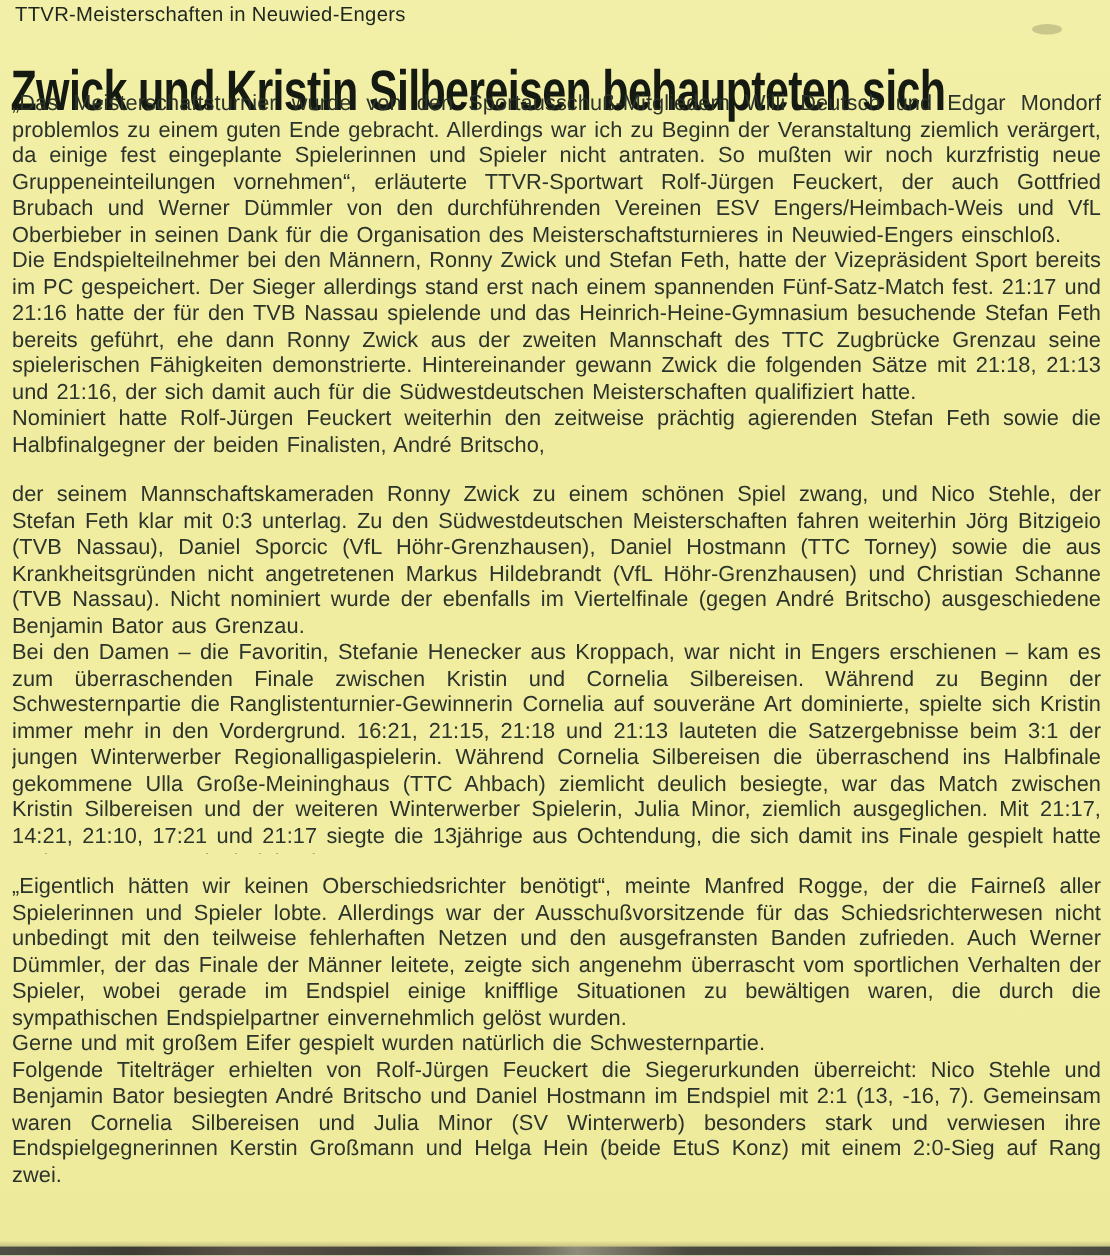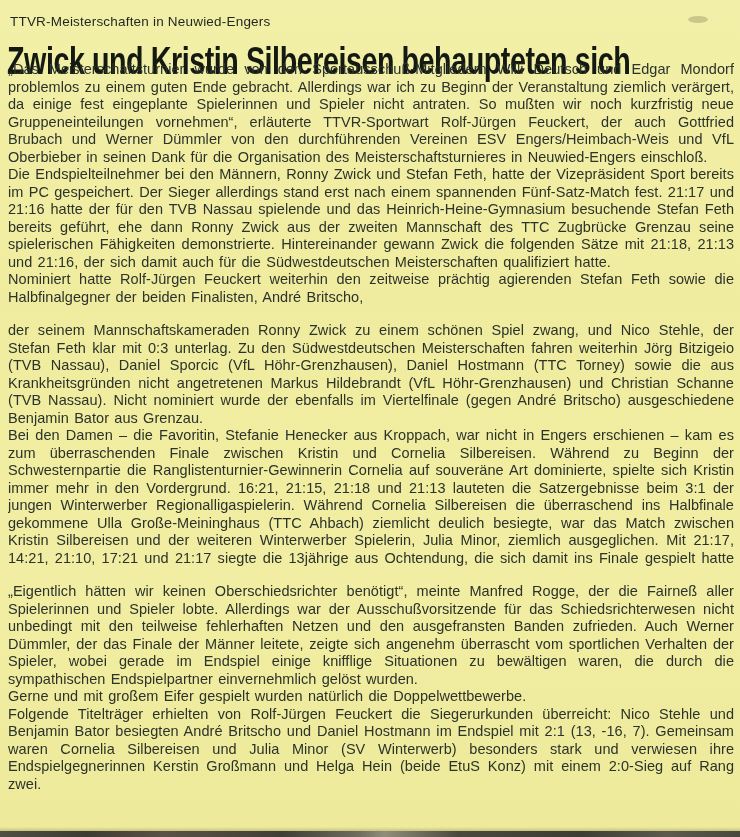--- a/index.html
+++ b/index.html
@@ -8,21 +8,21 @@
     width: 740px;
     height: 837px;
     overflow: hidden;
     background: linear-gradient(180deg, #f2efa8 0%, #f0ec9f 35%, #f1eda2 70%, #eeea9b 100%);
     font-family: "Liberation Sans", "DejaVu Sans", sans-serif;
     color: #2b332a;
   }
   .kicker {
     position: absolute;
     left: 10px;
-    top: 14px;
+    top: 2px;
     font-size: 13.5px;
     letter-spacing: 0.2px;
     color: #1f261e;
     white-space: nowrap;
   }
   .headline {
     position: absolute;
     left: 7px;
     top: 15px;
     font-size: 38px;
@@ -104,21 +104,21 @@
       <p>Nominiert hatte Rolf-Jürgen Feuckert weiterhin den zeitweise prächtig agierenden Stefan Feth sowie die Halbfinalgegner der beiden Finalisten, André Britscho,</p>
     </div>
 
     <div class="col">
       <p>der seinem Mannschaftskameraden Ronny Zwick zu einem schönen Spiel zwang, und Nico Stehle, der Stefan Feth klar mit 0:3 unterlag. Zu den Südwestdeutschen Meisterschaften fahren weiterhin Jörg Bitzigeio (TVB Nassau), Daniel Sporcic (VfL Höhr-Grenzhausen), Daniel Hostmann (TTC Torney) sowie die aus Krankheitsgründen nicht angetretenen Markus Hildebrandt (VfL Höhr-Grenzhausen) und Christian Schanne (TVB Nassau). Nicht nominiert wurde der ebenfalls im Viertelfinale (gegen André Britscho) ausgeschiedene Benjamin Bator aus Grenzau.</p>
       <p>Bei den Damen – die Favoritin, Stefanie Henecker aus Kroppach, war nicht in Engers erschienen – kam es zum überraschenden Finale zwischen Kristin und Cornelia Silbereisen. Während zu Beginn der Schwesternpartie die Ranglistenturnier-Gewinnerin Cornelia auf souveräne Art dominierte, spielte sich Kristin immer mehr in den Vordergrund. 16:21, 21:15, 21:18 und 21:13 lauteten die Satzergebnisse beim 3:1 der jungen Winterwerber Regionalligaspielerin. Während Cornelia Silbereisen die überraschend ins Halbfinale gekommene Ulla Große-Meininghaus (TTC Ahbach) ziemlicht deulich besiegte, war das Match zwischen Kristin Silbereisen und der weiteren Winterwerber Spielerin, Julia Minor, ziemlich ausgeglichen. Mit 21:17, 14:21, 21:10, 17:21 und 21:17 siegte die 13jährige aus Ochtendung, die sich damit ins Finale gespielt hatte und zum ersten Mal Rheinland-</p>
     </div>
 
     <div class="col">
       <p>„Eigentlich hätten wir keinen Oberschiedsrichter benötigt“, meinte Manfred Rogge, der die Fairneß aller Spielerinnen und Spieler lobte. Allerdings war der Ausschußvorsitzende für das Schiedsrichterwesen nicht unbedingt mit den teilweise fehlerhaften Netzen und den ausgefransten Banden zufrieden. Auch Werner Dümmler, der das Finale der Männer leitete, zeigte sich angenehm überrascht vom sportlichen Verhalten der Spieler, wobei gerade im Endspiel einige knifflige Situationen zu bewältigen waren, die durch die sympathischen Endspielpartner einvernehmlich gelöst wurden.</p>
-      <p>Gerne und mit großem Eifer gespielt wurden natürlich die Doppelwettbewerbe.</p>
+      <p>Gerne und mit großem Eifer gespielt wurden natürlich die Schwesternpartie.</p>
       <p>Folgende Titelträger erhielten von Rolf-Jürgen Feuckert die Siegerurkunden überreicht: Nico Stehle und Benjamin Bator besiegten André Britscho und Daniel Hostmann im Endspiel mit 2:1 (13, -16, 7). Gemeinsam waren Cornelia Silbereisen und Julia Minor (SV Winterwerb) besonders stark und verwiesen ihre Endspielgegnerinnen Kerstin Großmann und Helga Hein (beide EtuS Konz) mit einem 2:0-Sieg auf Rang zwei.</p>
 
     </div>
 
   </div>
 
   <div class="scan-edge-fade"></div>
   <div class="scan-edge-bottom"></div>
 
 </div>

